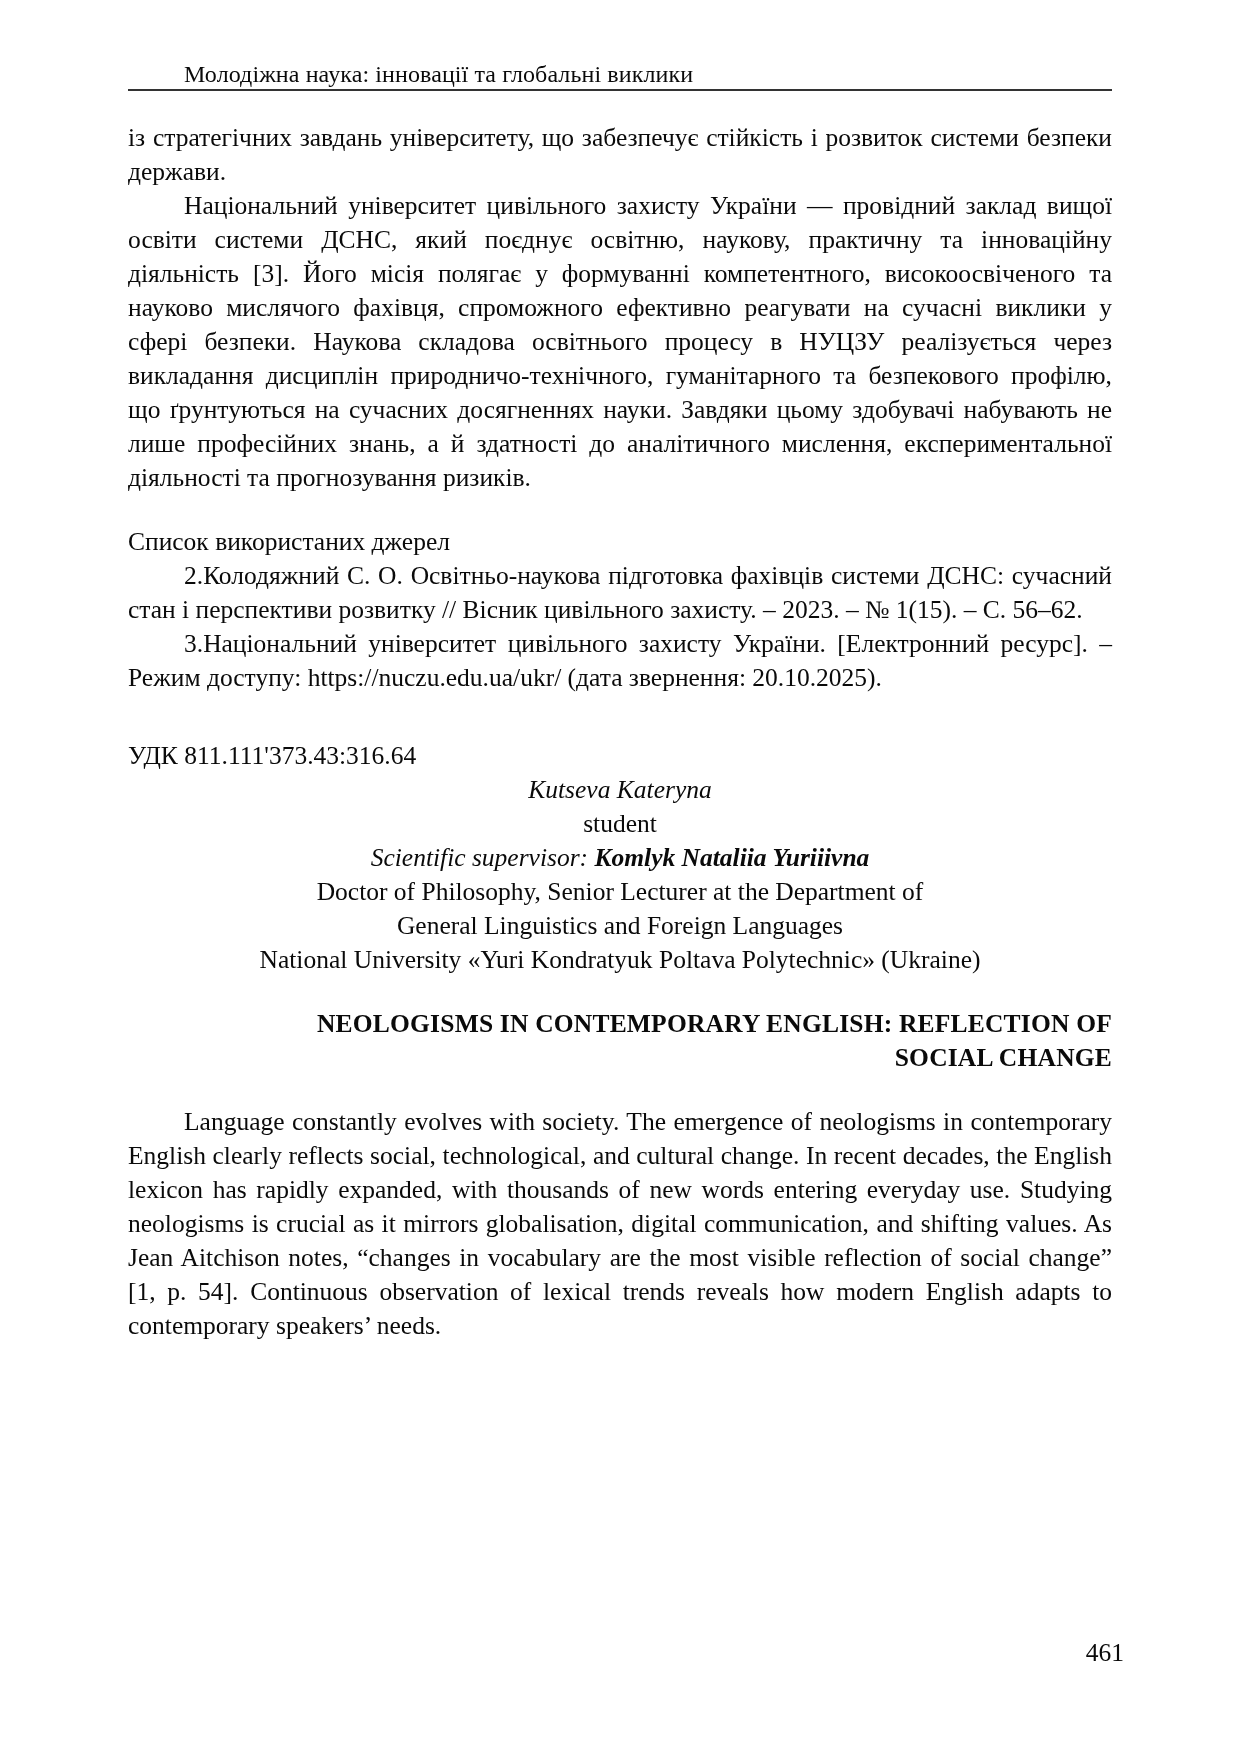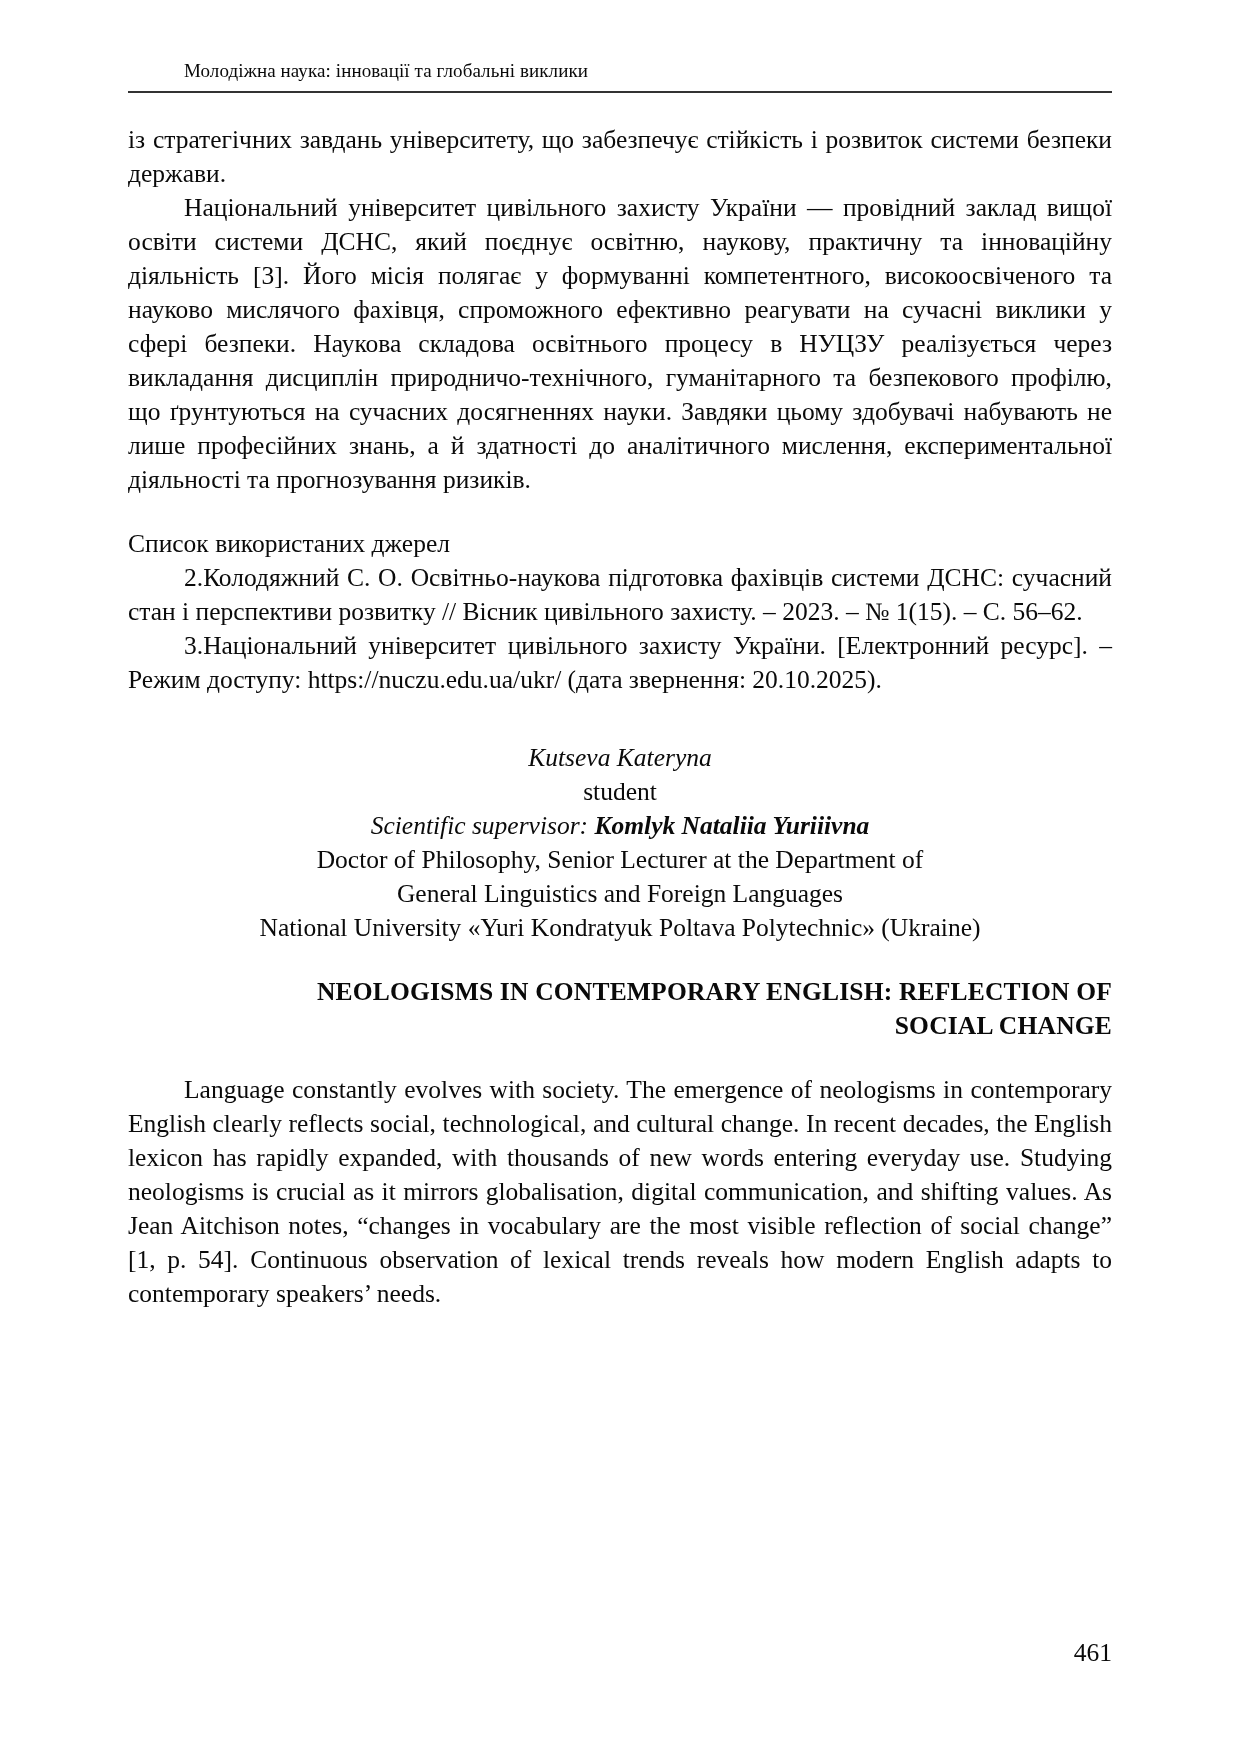--- a/index.html
+++ b/index.html
@@ -17,24 +17,23 @@
   }
   .page {
     position: absolute;
     left: 0; top: 0;
     width: 1240px;
     height: 1754px;
     box-sizing: border-box;
     padding: 60px 128px 40px 128px;
   }
   .running-head {
-    font-size: 19px;
+    font-size: 24px;
     line-height: 1.2;
     padding-left: 56px;
-    padding-bottom: 8px;
     letter-spacing: 0.1px;
   }
   .head-rule {
     border: 0;
     border-top: 2px solid #333333;
     margin: 0 0 30px 0;
     width: 100%;
   }
   .body-text {
     font-size: 25.5px;
@@ -79,21 +78,21 @@
   .article-title {
     text-align: right;
     font-size: 25.5px;
     font-weight: bold;
     line-height: 1.33;
     letter-spacing: 0.2px;
     margin: 0;
   }
   .page-number {
     position: absolute;
-    right: 128px;
+    right: 116px;
     bottom: 86px;
     font-size: 25.5px;
     text-align: right;
   }
 </style>
 </head>
 <body>
 
 <div class="page">
 
@@ -108,20 +107,21 @@
 
     <div class="spacer-md"></div>
 
     <p class="centered">Список використаних джерел</p>
 
     <p class="indent">2.Колодяжний С. О. Освітньо-наукова підготовка фахівців системи ДСНС: сучасний стан і перспективи розвитку // Вісник цивільного захисту. – 2023. – № 1(15). – С. 56–62.</p>
     <p class="indent">3.Національний університет цивільного захисту України. [Електронний ресурс]. – Режим доступу: https://nuczu.edu.ua/ukr/ (дата звернення: 20.10.2025).</p>
 
     <div class="spacer-lg"></div>
 
+    <p class="udk">УДК 811.111'373.43:316.64</p>
 
     <div class="author-block">
       <div class="author-name">Kutseva Kateryna</div>
       <div>student</div>
       <div>
         <span class="sup-label">Scientific supervisor: </span><span class="sup-name">Komlyk Nataliia Yuriiivna</span>
       </div>
       <div>Doctor of Philosophy, Senior Lecturer at the Department of</div>
       <div>General Linguistics and Foreign Languages</div>
       <div>National University «Yuri Kondratyuk Poltava Polytechnic» (Ukraine)</div>

